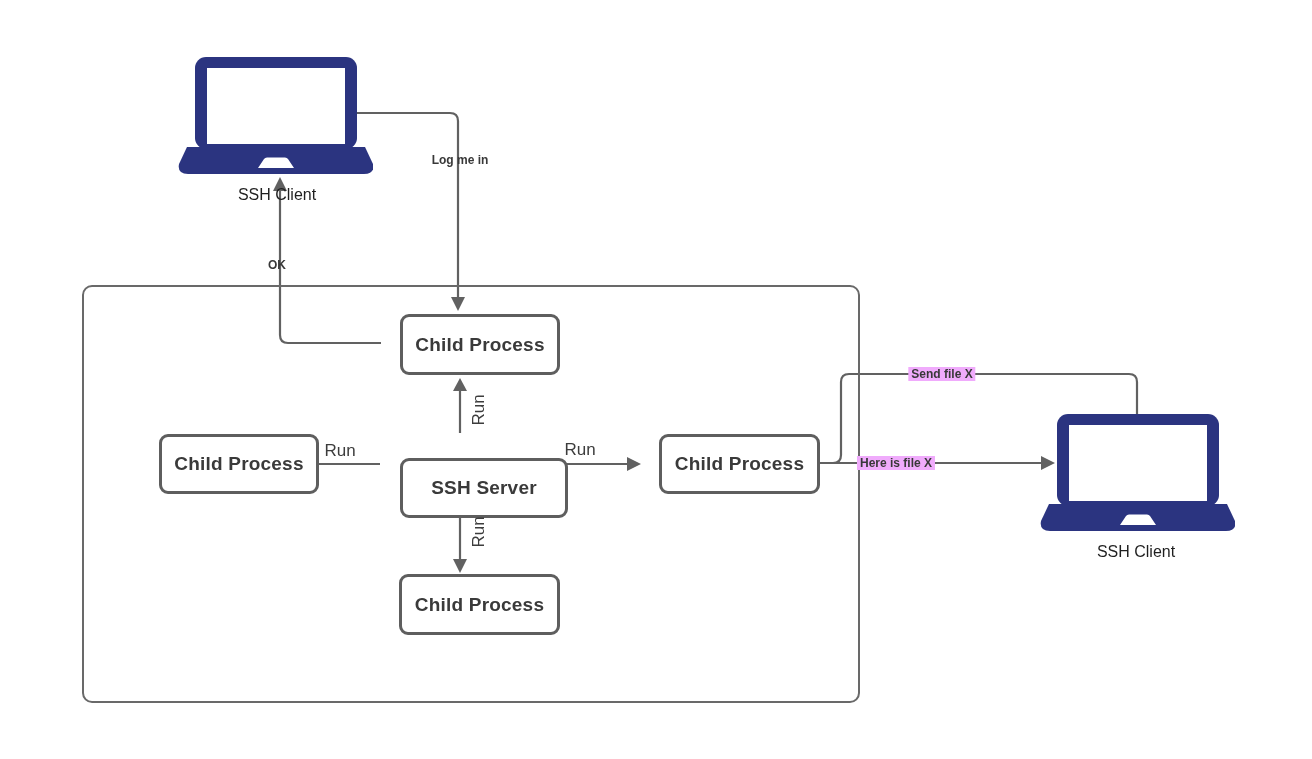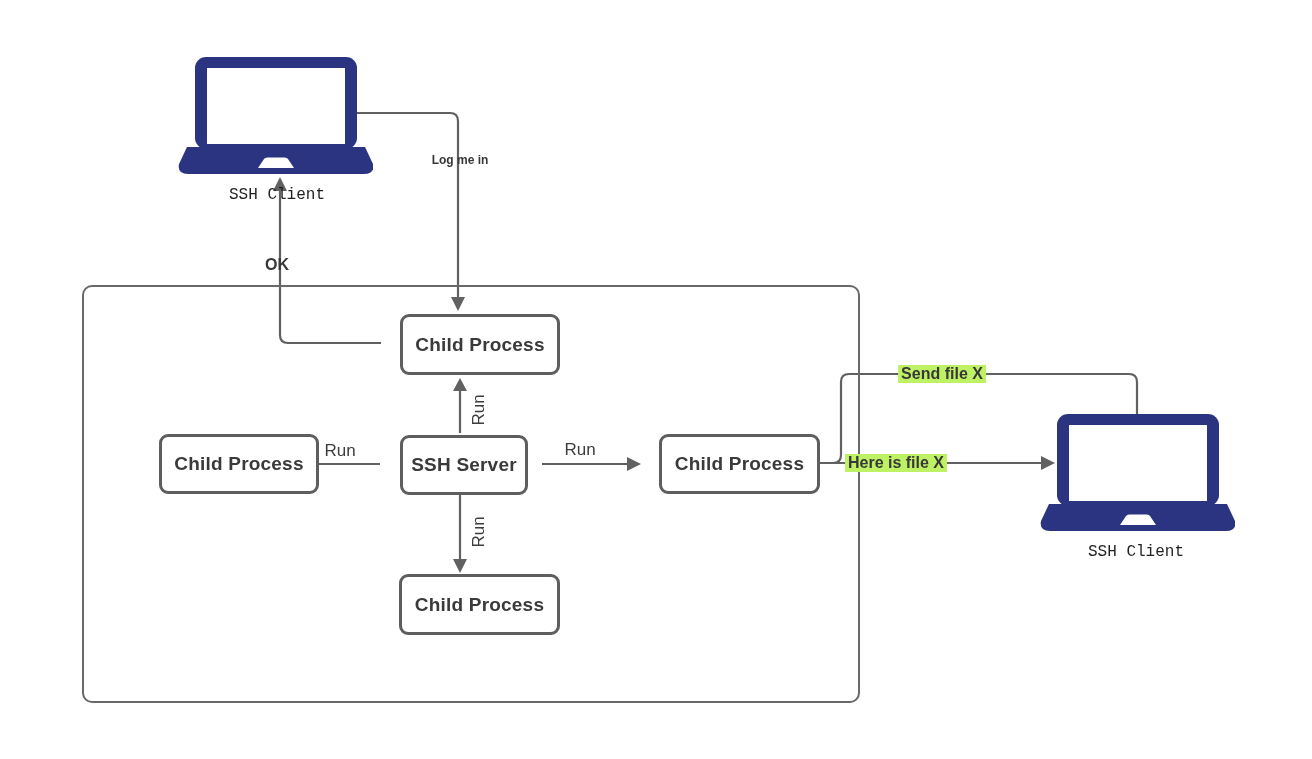--- a/index.html
+++ b/index.html
@@ -22,42 +22,42 @@
     border:3px solid #5e5e5e;
     border-radius:9px;
     box-sizing:border-box;
     display:flex;align-items:center;justify-content:center;
     font-weight:bold;font-size:19px;color:#3a3a3a;
     letter-spacing:0.2px;
     margin-left:19px;
   }
   .node.child-top{left:381px;top:314px;width:160px;height:61px;}
   .node.child-left{left:140px;top:434px;width:160px;height:60px;}
-  .node.server{left:381px;top:435px;width:128px;height:60px;}
+  .node.server{left:381px;top:458px;width:168px;height:60px;}
   .node.child-right{left:640px;top:434px;width:161px;height:60px;}
   .node.child-bottom{left:380px;top:574px;width:161px;height:61px;}
 
   .edge-label{
     position:absolute;
-    font-size:16px;font-weight:bold;color:#383838;
+    font-size:12px;font-weight:bold;color:#383838;
     text-align:center;white-space:nowrap;
     transform:translate(-50%,-50%);
   }
-  .edge-label.masked{background:#bef264;padding:0 3px;}
+  .edge-label.masked{background:#f0abfc;padding:0 3px;}
   .edge-label.run{font-weight:normal;font-size:17px;color:#3d3d3d;}
   .edge-label.vertical{transform:translate(-50%,-50%) rotate(-90deg);}
   .edge-label.log{font-size:12px;}
 
   .laptop{position:absolute;width:195px;height:122px;}
   .laptop.left{left:178px;top:55px;}
   .laptop.right{left:1040px;top:412px;}
   .device-label{
     position:absolute;
     font-size:16px;color:#1f1f1f;font-weight:normal;
-    transform:translate(-50%,0);white-space:nowrap;font-family:Liberation Mono, monospace;
+    transform:translate(-50%,0);white-space:nowrap;
   }
   .device-label.left{left:277px;top:186px;}
   .device-label.right{left:1136px;top:543px;}
 </style>
 </head>
 <body>
 
 <div id="canvas">
 
   <svg class="wire-layer" viewBox="0 0 1312 759" fill="none">

